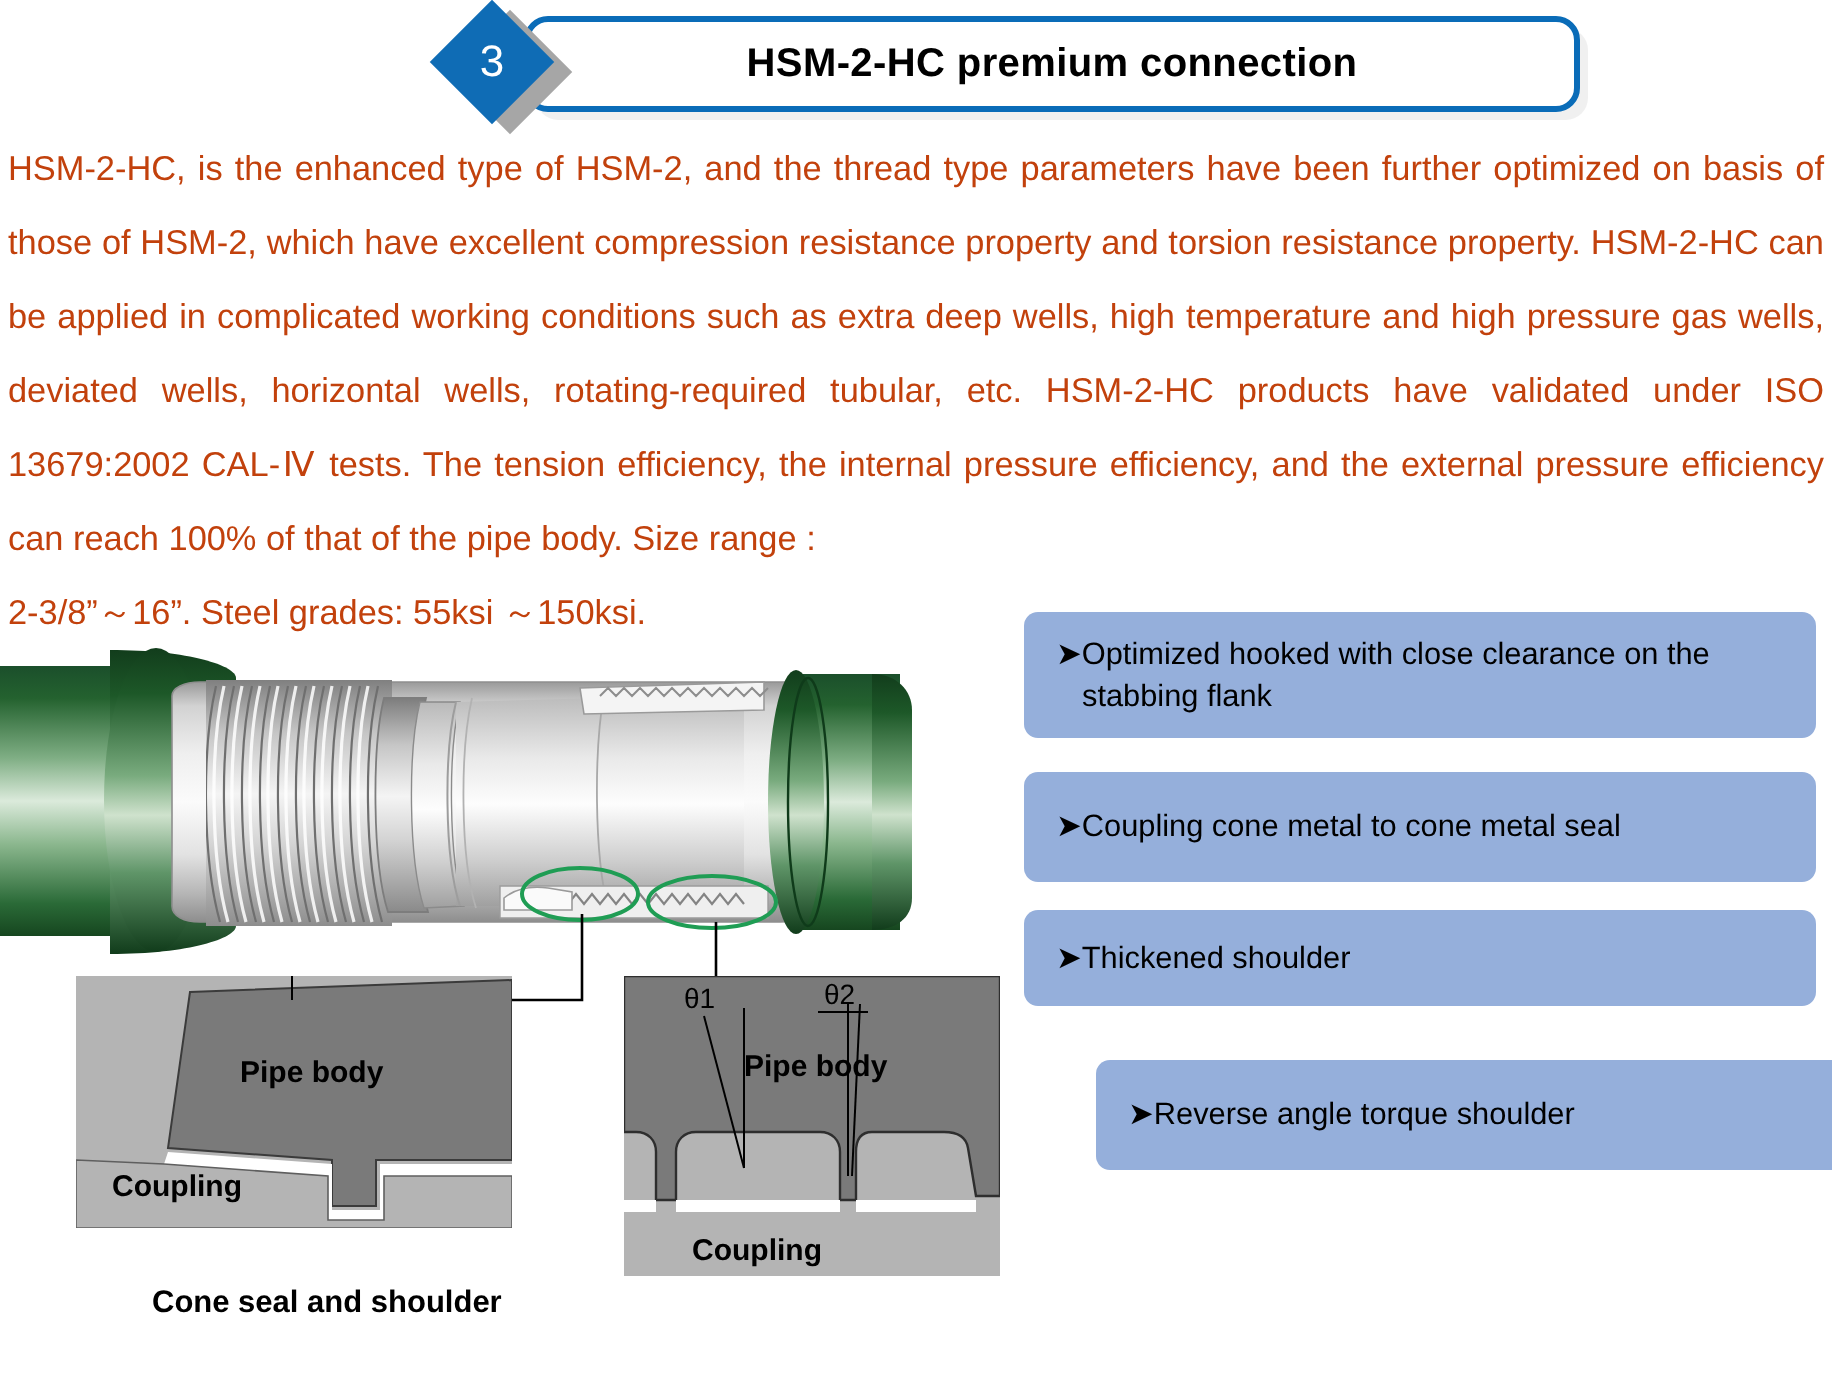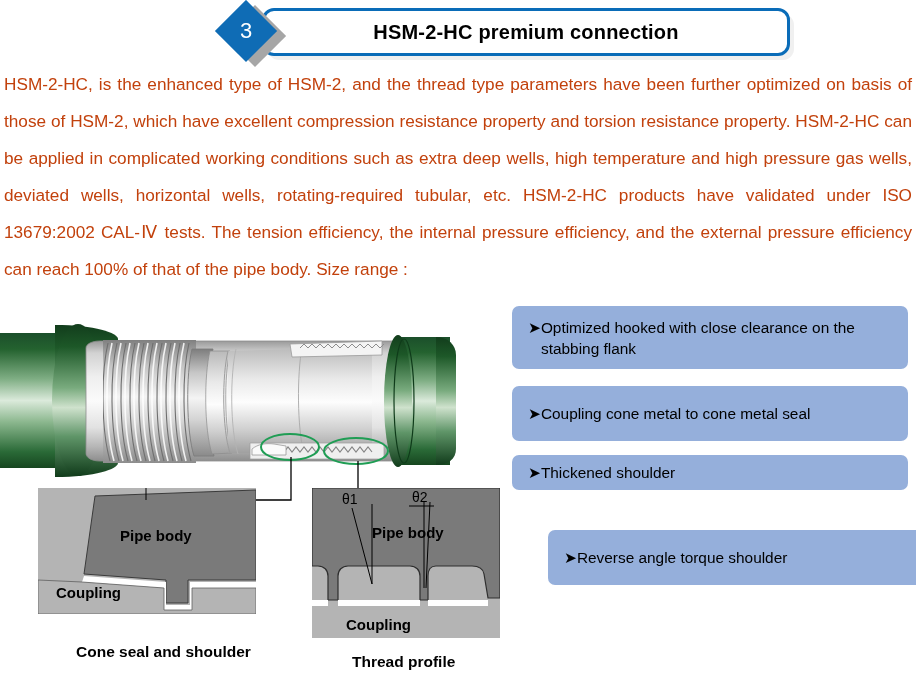--- a/index.html
+++ b/index.html
@@ -50,21 +50,21 @@
     background:#95afdb;border-radius:7px;
     display:flex;align-items:center;
     box-sizing:border-box;padding:0 0 0 16px;
   }
   .callout .ctext{
     font-size:15.4px;color:#000;line-height:21px;
     text-indent:-13px;padding-left:13px;
   }
   #callout-1{top:306px;height:63px;}
   #callout-2{top:386px;height:55px;}
-  #callout-3{top:455px;height:35px;}
+  #callout-3{top:455px;height:48px;}
   #callout-4{top:530px;height:55px;margin-left:36px;}
   #callout-5{top:612px;height:53px;}
 
   
   #pipe-figure{position:absolute;left:0px;top:303px;width:470px;height:190px;}
   #pipe-figure svg{display:block;}
 
   
   #detail-left{position:absolute;left:38px;top:488px;width:218px;height:126px;}
   #detail-right{position:absolute;left:312px;top:488px;width:165px;height:150px;}
@@ -80,20 +80,21 @@
 <div class="stage">
 
   <div id="title-bar"></div>
   <div id="step-badge-shadow"></div>
   <div id="step-badge"></div>
   <div id="step-badge-number">3</div>
   <div id="title-text">HSM-2-HC premium connection</div>
 
   <div id="body-paragraph">
     <span>HSM-2-HC, is the enhanced type of HSM-2, and the thread type parameters have been further optimized on basis of those of HSM-2, which have excellent compression resistance property and  torsion resistance property. HSM-2-HC can be applied in complicated working conditions such as extra deep wells, high temperature and high pressure gas wells, deviated wells, horizontal wells, rotating-required tubular, etc. HSM-2-HC products have validated under ISO 13679:2002 CAL-Ⅳ tests. The tension efficiency, the internal pressure efficiency, and the external pressure efficiency can reach 100% of that of the pipe body. Size range :</span>
+    <span class="lastline">2-3/8”～16”. Steel grades: 55ksi ～150ksi.</span>
   </div>
 
   <div class="callout" id="callout-1">
     <span class="ctext">➤Optimized  hooked with close clearance on the stabbing flank</span>
   </div>
   <div class="callout" id="callout-2">
     <span class="ctext">➤Coupling cone metal to cone metal seal</span>
   </div>
   <div class="callout" id="callout-3">
     <span class="ctext">➤Thickened shoulder</span>
@@ -278,15 +279,14 @@
         <path d="M112,14 L112,100"></path>
         <path d="M118,14 L114,100"></path>
         <path d="M97,18 L122,18"></path>
       </g>
       <text x="30" y="16" font-family="Liberation Sans, sans-serif" font-size="14" fill="#000">θ1</text>
       <text x="100" y="14" font-family="Liberation Sans, sans-serif" font-size="14" fill="#000">θ2</text>
       <text x="60" y="50" font-family="Liberation Sans, sans-serif" font-size="15" font-weight="bold" fill="#000">Pipe body</text>
       <text x="34" y="142" font-family="Liberation Sans, sans-serif" font-size="15" font-weight="bold" fill="#000">Coupling</text>
     </svg>
   </div>
-  <div class="detail-caption" id="caption-right">Thread profile</div>
 
 </div>
 
 </body></html>

